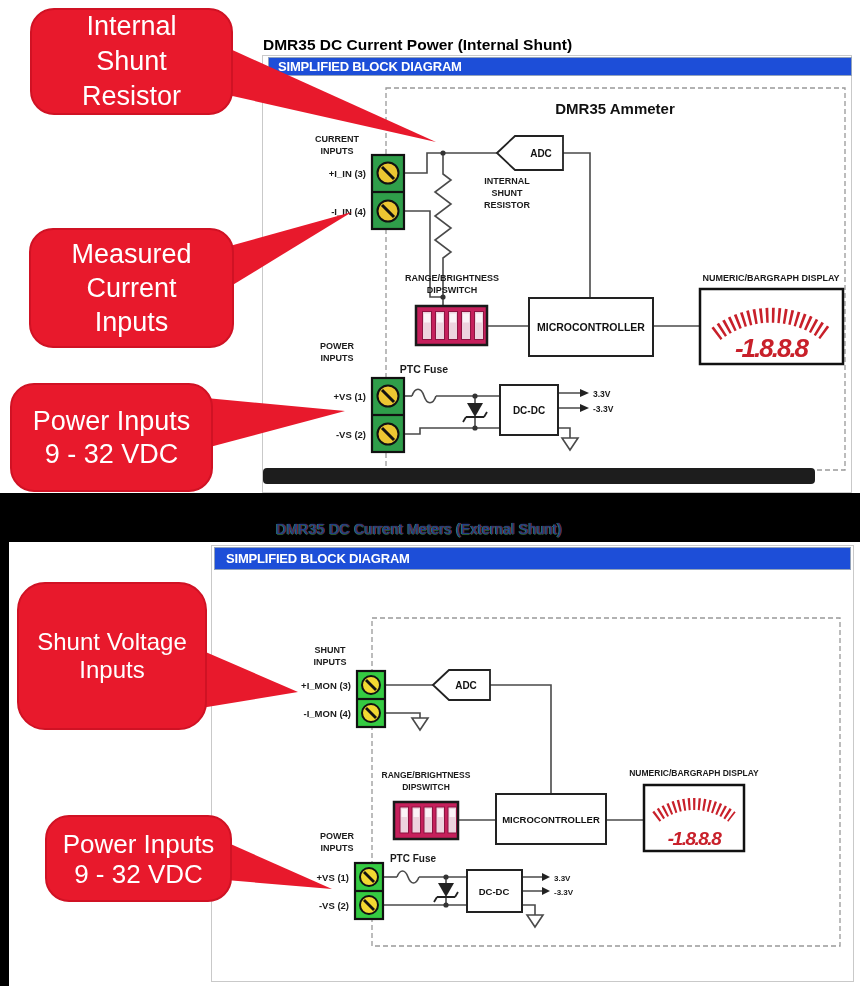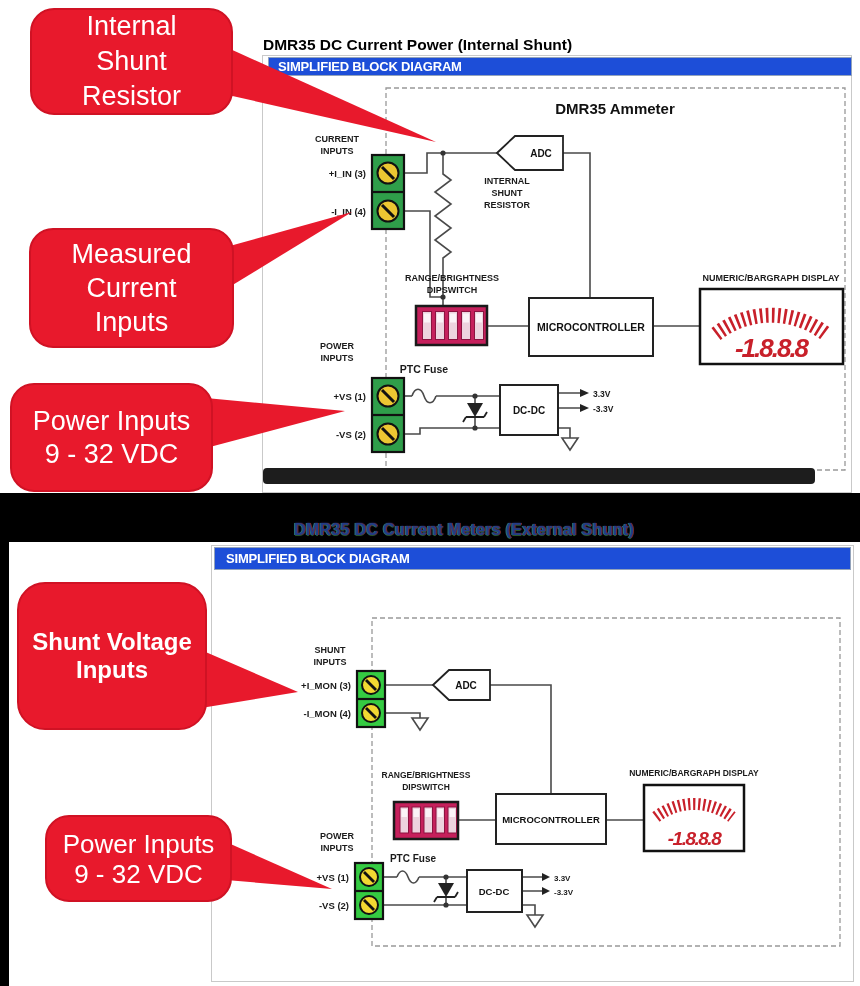--- a/index.html
+++ b/index.html
@@ -6,23 +6,23 @@
   .canvas{position:relative;width:860px;height:986px;background:#ffffff;overflow:hidden;
           font-family:"Liberation Sans",sans-serif;}
   
   .panel{position:absolute;background:#ffffff;border:1px solid #c9c9c9;z-index:1;}
   .banner{position:absolute;background:#1d4ed8;border:1px solid #93a3bb;color:#ffffff;
           font-weight:bold;font-size:13px;letter-spacing:-0.2px;z-index:3;
           display:flex;align-items:center;padding-left:9px;box-sizing:border-box;}
   .sec-title{position:absolute;font-weight:bold;font-size:15.5px;color:#000;z-index:3;white-space:nowrap;}
   .black-band{position:absolute;left:0;top:493px;width:860px;height:49px;background:#000;z-index:4;}
   .left-strip{position:absolute;left:0;top:542px;width:9px;height:444px;background:#000;z-index:4;}
-  .garbled{position:absolute;left:276px;top:521px;z-index:5;font-weight:bold;font-size:16px;
+  .garbled{position:absolute;left:276px;top:521px;z-index:5;font-weight:normal;font-size:14px;
            color:#24418f;opacity:0.95;letter-spacing:0.3px;white-space:nowrap;
-           text-shadow:1px 0 0 #7c2b2b,-1px 0 0 #2b7c7c,0 1px 0 #2b5c2b,0 0 2px #3a3a8c;margin-left:18px;}
+           text-shadow:1px 0 0 #7c2b2b,-1px 0 0 #2b7c7c,0 1px 0 #2b5c2b,0 0 2px #3a3a8c;}
   
   .callout{position:absolute;background:#e8192c;border:2px solid #d01224;border-radius:24px;
            color:#fff;z-index:6;display:flex;flex-direction:column;justify-content:center;
            align-items:center;text-align:center;box-sizing:border-box;}
   .callout .ln{width:100%;}
   #tails{position:absolute;left:0;top:0;width:860px;height:986px;z-index:5;pointer-events:none;}
   svg text{font-family:"Liberation Sans",sans-serif;}
   .svg-diagram{position:absolute;z-index:2;}
 </style>
 </head>
@@ -312,21 +312,21 @@
     <div class="ln">Measured</div>
     <div class="ln">Current</div>
     <div class="ln">Inputs</div>
   </div>
 
   <div class="callout" style="left:10px;top:383px;width:203px;height:109px;font-size:27px;line-height:33px;">
     <div class="ln">Power Inputs</div>
     <div class="ln">9 - 32 VDC</div>
   </div>
 
-  <div class="callout" style="left:17px;top:582px;width:190px;height:148px;font-size:24px;line-height:28px;border-radius:28px;font-weight:bold;">
+  <div class="callout" style="left:17px;top:582px;width:190px;height:148px;font-size:24px;line-height:28px;border-radius:28px;">
     <div class="ln">Shunt Voltage</div>
     <div class="ln">Inputs</div>
   </div>
 
   <div class="callout" style="left:45px;top:815px;width:187px;height:87px;font-size:26px;line-height:30px;">
     <div class="ln">Power Inputs</div>
     <div class="ln">9 - 32 VDC</div>
   </div>
 
 </div>

